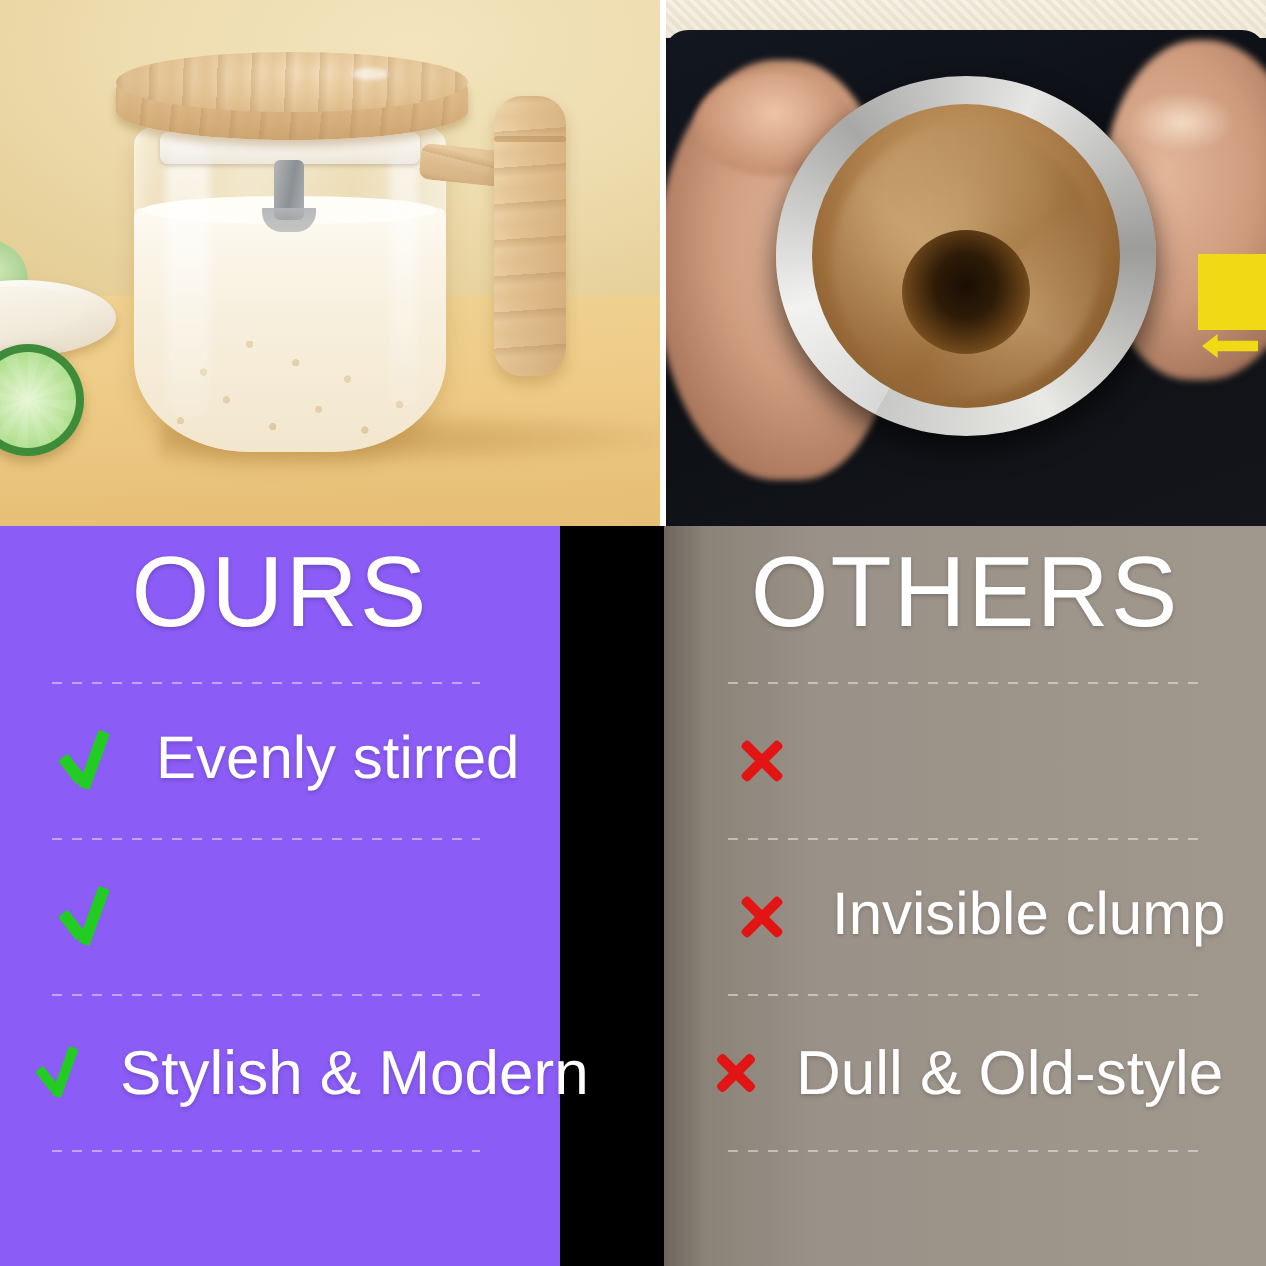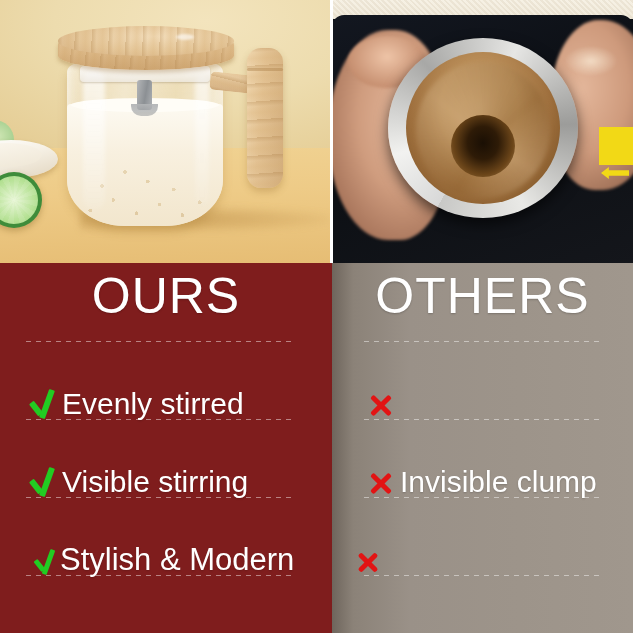--- a/index.html
+++ b/index.html
@@ -368,22 +368,22 @@
     height: 370px;
   }
   .panel {
     position: absolute;
     top: 0;
     height: 370px;
     box-sizing: border-box;
   }
   .panel-ours {
     left: 0;
-    width: 332px;
-    background: #7f1d1d;
+    width: 280px;
+    background: #8b5cf6;
   }
   .panel-others {
     left: 332px;
     width: 301px;
     background: linear-gradient(90deg, #6e655c 0%, #8b8278 7%, #9a9188 26%, #9d948a 62%, #a0978d 100%);
   }
 
   .panel-title {
     position: absolute;
     top: 8px;
@@ -401,21 +401,22 @@
 
   .rows {
     position: absolute;
     left: 0; top: 78px;
     width: 100%;
   }
   .row {
     position: relative;
     height: 78px;
     display: flex;
-    align-items: flex-end;
+    align-items: center;
+    gap: 16px;
   }
   .row-sep {
     position: absolute;
     height: 1px;
     left: 26px; right: 40px;
     background: repeating-linear-gradient(90deg,
       rgba(255,255,255,.45) 0 5px, rgba(255,255,255,0) 5px 10px);
   }
   .panel-others .row-sep { left: 32px; right: 30px; }
 
@@ -431,21 +432,21 @@
     font-weight: 400;
     line-height: 1;
     white-space: nowrap;
     text-shadow: 0 1px 2px rgba(0,0,0,.18);
   }
 
   
   .panel-ours .row { padding-left: 22px; }
   .panel-others .row { padding-left: 28px; }
   
-  .panel-ours .row.row-wide { padding-left: 30px; }
+  .panel-ours .row.row-wide { padding-left: 14px; }
   .panel-others .row.row-wide { padding-left: 20px; }
   .row.row-wide .row-icon { width: 30px; }
   .row.row-wide .row-label { font-size: 31px; }
 
   
   .glyph-check {
     display: inline-block;
     position: relative;
     width: 26px;
     height: 30px;
@@ -568,21 +569,20 @@
             <span class="glyph-check"></span>
           </span>
           <span class="row-label">Evenly stirred</span>
         </div>
 
         <div class="row">
           <div class="row-sep" style="top:0"></div>
           <span class="row-icon">
             <span class="glyph-check"></span>
           </span>
-          <span class="row-label">Visible stirring</span>
         </div>
 
         <div class="row row-wide">
           <div class="row-sep" style="top:0"></div>
           <span class="row-icon">
             <span class="glyph-check small"></span>
           </span>
           <span class="row-label">Stylish &amp; Modern</span>
           <div class="row-sep" style="top:78px"></div>
         </div>
@@ -607,20 +607,21 @@
             <span class="glyph-cross"></span>
           </span>
           <span class="row-label">Invisible clump</span>
         </div>
 
         <div class="row row-wide">
           <div class="row-sep" style="top:0"></div>
           <span class="row-icon">
             <span class="glyph-cross small"></span>
           </span>
+          <span class="row-label">Dull &amp; Old-style</span>
           <div class="row-sep" style="top:78px"></div>
         </div>
 
       </div>
     </div>
 
   </div>
 </div>
 
 </body></html>

